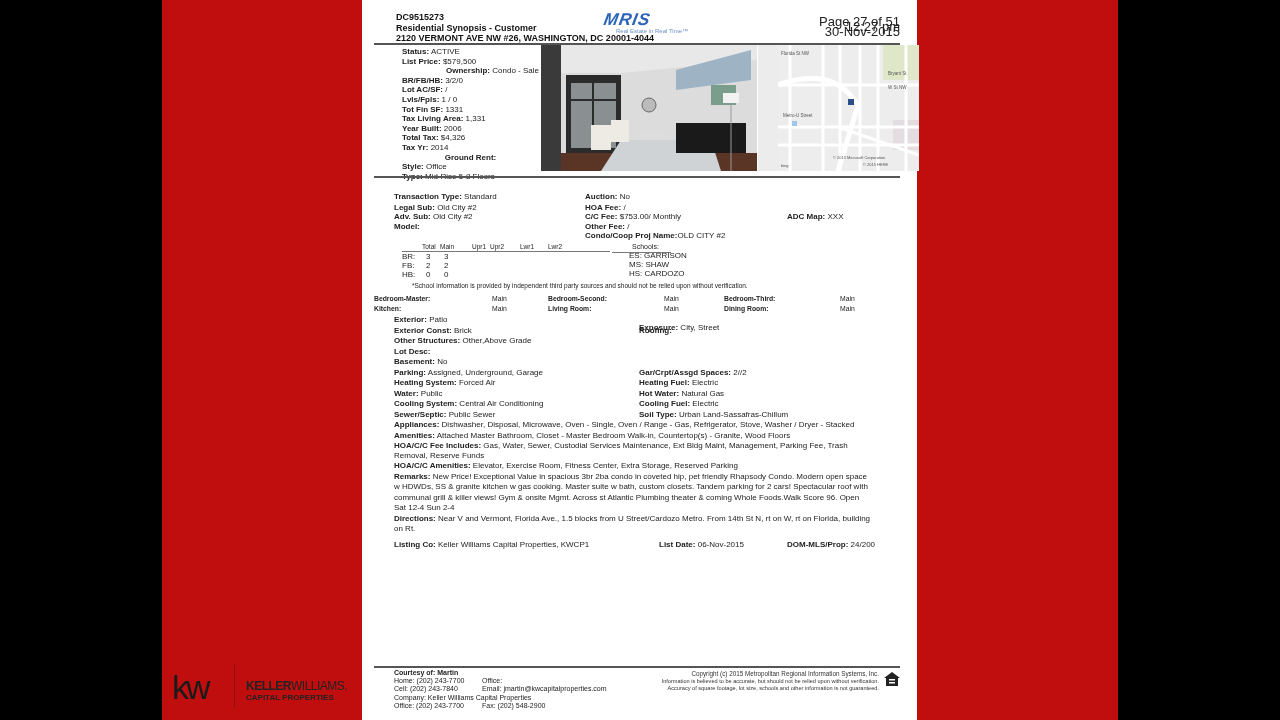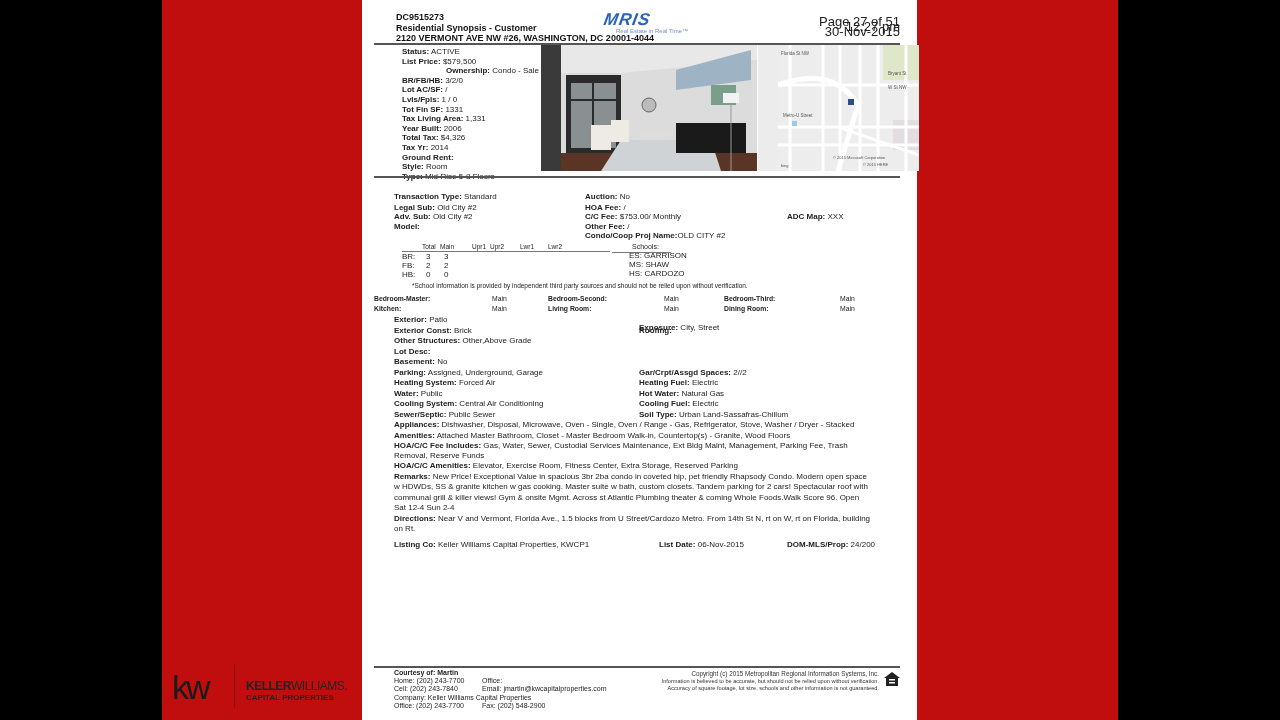--- a/index.html
+++ b/index.html
@@ -57,22 +57,22 @@
       <div class="t" style="line-height: 9.6px;"><b>List Price:</b> <span>$579,500</span></div>
       <div class="t" style="line-height: 9.6px; margin-left: 44px;"><b>Ownership:</b> <span>Condo - Sale</span></div>
       <div class="t" style="line-height: 9.6px;"><b>BR/FB/HB:</b> <span>3/2/0</span></div>
       <div class="t" style="line-height: 9.6px;"><b>Lot AC/SF:</b> <span>/</span></div>
       <div class="t" style="line-height: 9.6px;"><b>Lvls/Fpls:</b> <span>1 / 0</span></div>
       <div class="t" style="line-height: 9.6px;"><b>Tot Fin SF:</b> <span>1331</span></div>
       <div class="t" style="line-height: 9.6px;"><b>Tax Living Area:</b> <span>1,331</span></div>
       <div class="t" style="line-height: 9.6px;"><b>Year Built:</b> <span>2006</span></div>
       <div class="t" style="line-height: 9.6px;"><b>Total Tax:</b> <span>$4,326</span></div>
       <div class="t" style="line-height: 9.6px;"><b>Tax Yr:</b> <span>2014</span></div>
-      <div class="t" style="line-height: 9.6px;"><b>Ground Rent:</b> <span></span></div>
-      <div class="t" style="line-height: 9.6px;"><b>Style:</b> <span>Room</span></div>
+      <div class="t" style="line-height: 9.6px; text-align: center;"><b>Ground Rent:</b> <span></span></div>
+      <div class="t" style="line-height: 9.6px;"><b>Style:</b> <span>Office</span></div>
       <div class="t" style="line-height: 9.6px;"><b>Type:</b> <span>Mid-Rise 5-8 Floors</span></div>
     </div>
 
   <div class="abs photo">
     <svg width="196" height="126" viewBox="0 0 196 126">
       <rect x="0" y="0" width="196" height="126" fill="#dcdcdc"></rect>
       <polygon points="0,0 196,0 196,15 60,28 0,28" fill="#e8e8e8"></polygon>
       <rect x="5" y="30" width="55" height="80" fill="#2b2b2b"></rect>
       <rect x="10" y="38" width="45" height="65" fill="#8a8f92"></rect>
       <line x1="32" y1="38" x2="32" y2="103" stroke="#2b2b2b" stroke-width="2"></line>

